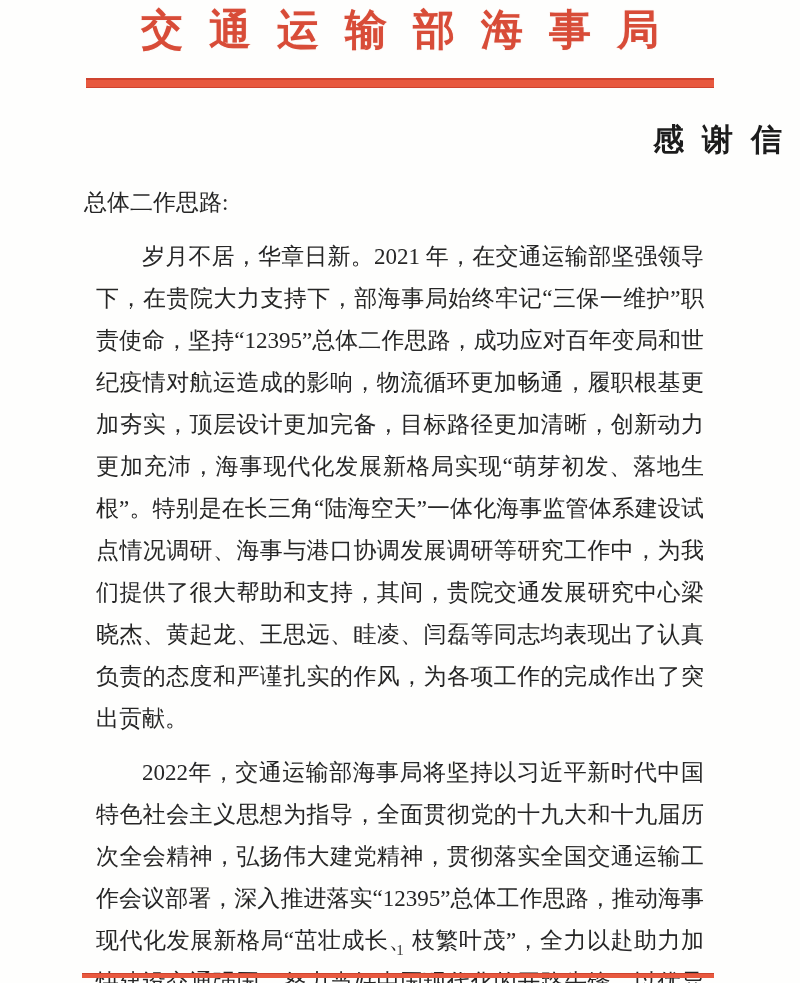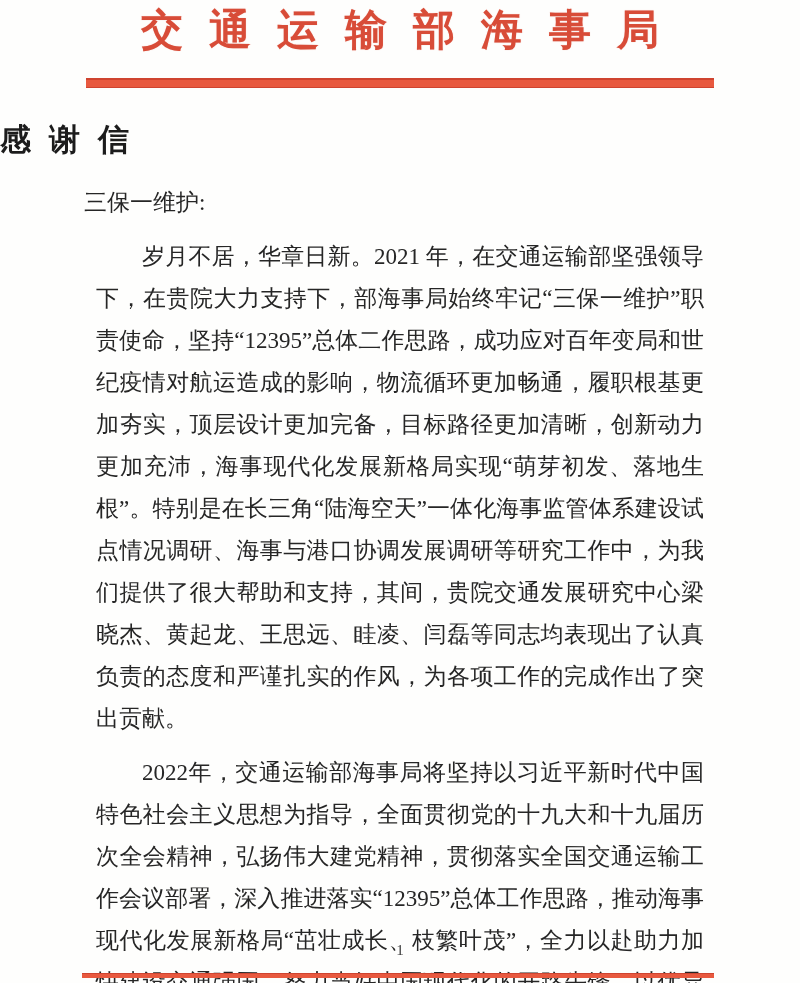--- a/index.html
+++ b/index.html
@@ -28,21 +28,22 @@
     width: 628px;
     height: 10px;
     margin: 24px auto 0 auto;
     background: #e8593f;
     border-top: 2px solid #cf4430;
     border-bottom: 1px solid #cf4430;
     box-sizing: border-box;
   }
   .letter-title {
     margin: 32px 0 0 0;
-    text-align: left;
+    padding-left: 18px;
+    text-align: right;
     font-size: 31px;
     line-height: 40px;
     font-weight: bold;
     letter-spacing: 18px;
     color: #1c1c1c;
   }
   .content {
     width: 632px;
     margin: 22px auto 0 auto;
     font-size: 23px;
@@ -77,21 +78,21 @@
 
 <div class="page">
 
   <h1 class="letterhead">交通运输部海事局</h1>
 
   <div class="header-rule"></div>
 
   <h2 class="letter-title">感谢信</h2>
 
   <div class="content">
-    <p class="salutation">三保一维护:</p>
+    <p class="salutation">总体二作思路:</p>
 
     <div class="paragraphs">
         <p>岁月不居，华章日新。2021 年，在交通运输部坚强领导下，在贵院大力支持下，部海事局始终牢记“三保一维护”职责使命，坚持“12395”总体二作思路，成功应对百年变局和世纪疫情对航运造成的影响，物流循环更加畅通，履职根基更加夯实，顶层设计更加完备，目标路径更加清晰，创新动力更加充沛，海事现代化发展新格局实现“萌芽初发、落地生根”。特别是在长三角“陆海空天”一体化海事监管体系建设试点情况调研、海事与港口协调发展调研等研究工作中，为我们提供了很大帮助和支持，其间，贵院交通发展研究中心梁晓杰、黄起龙、王思远、眭凌、闫磊等同志均表现出了认真负责的态度和严谨扎实的作风，为各项工作的完成作出了突出贡献。</p>
         <p>2022年，交通运输部海事局将坚持以习近平新时代中国特色社会主义思想为指导，全面贯彻党的十九大和十九届历次全会精神，弘扬伟大建党精神，贯彻落实全国交通运输工作会议部署，深入推进落实“12395”总体工作思路，推动海事现代化发展新格局“茁壮成长、枝繁叶茂”，全力以赴助力加快建设交通强国，努力当好中国现代化的开路先锋，以优异的成绩迎接党的二十大</p>
       </div>
   </div>
 
   <div class="page-number">1</div>
 
   <div class="footer-rule"></div>

